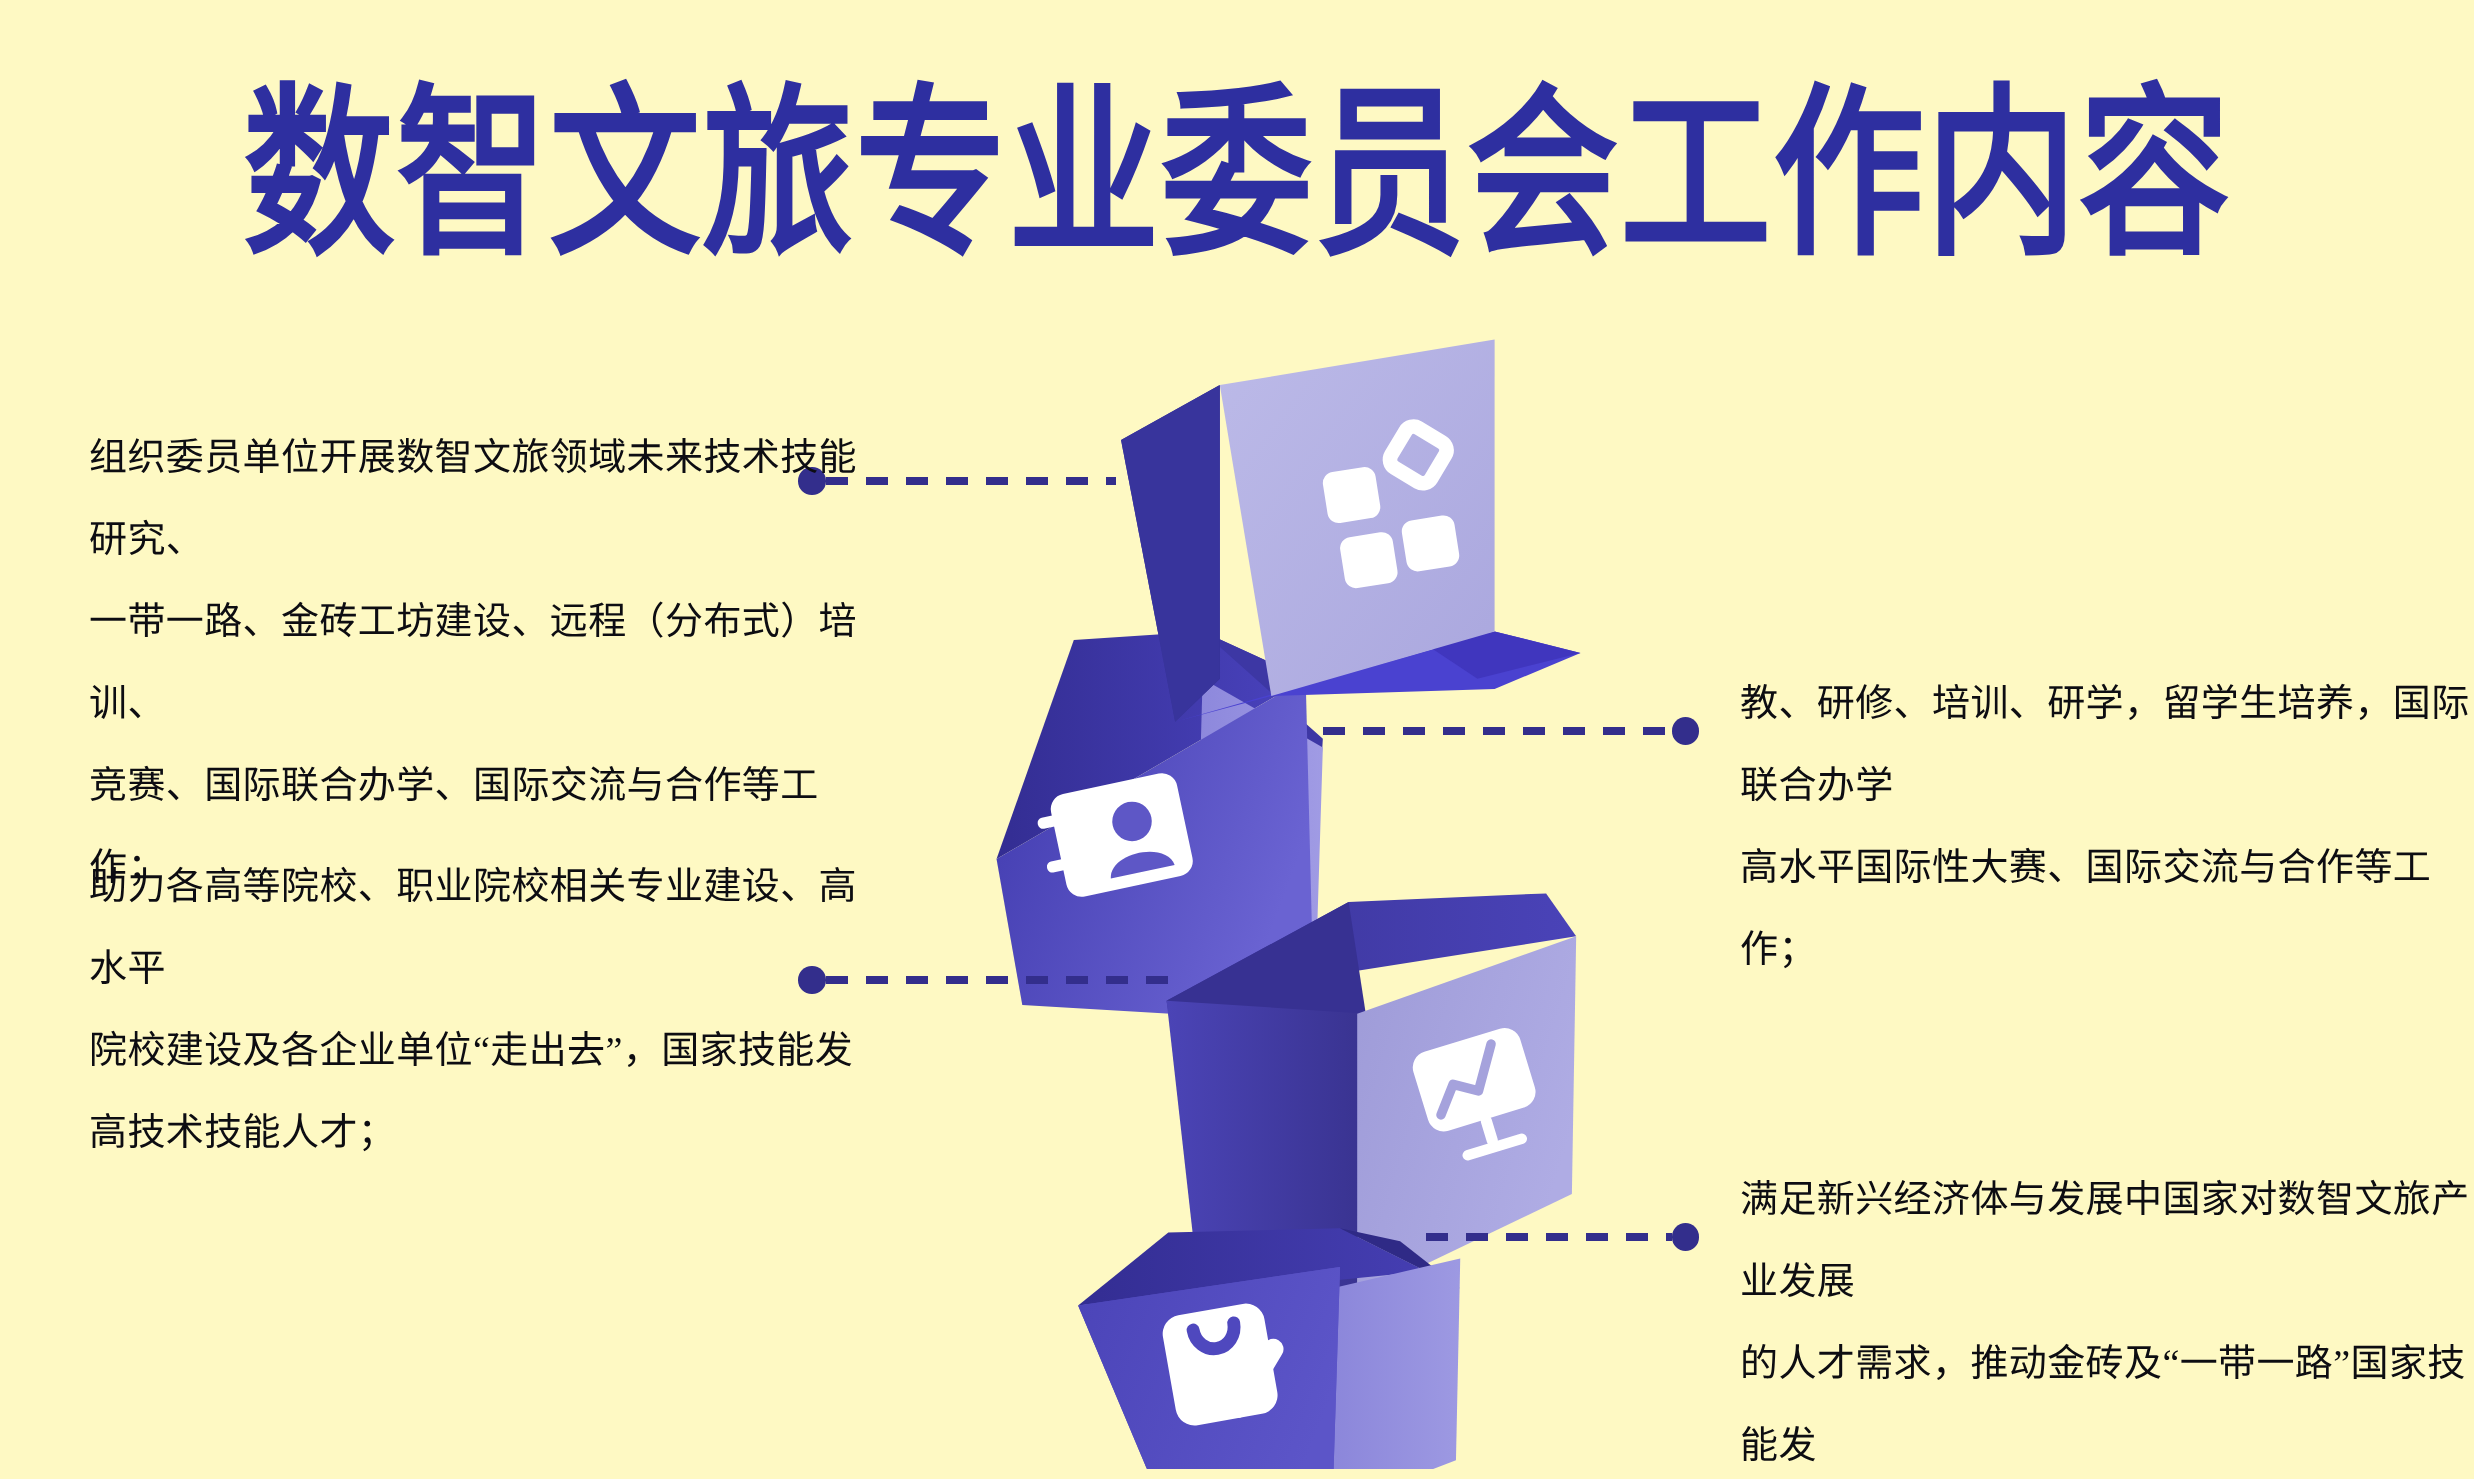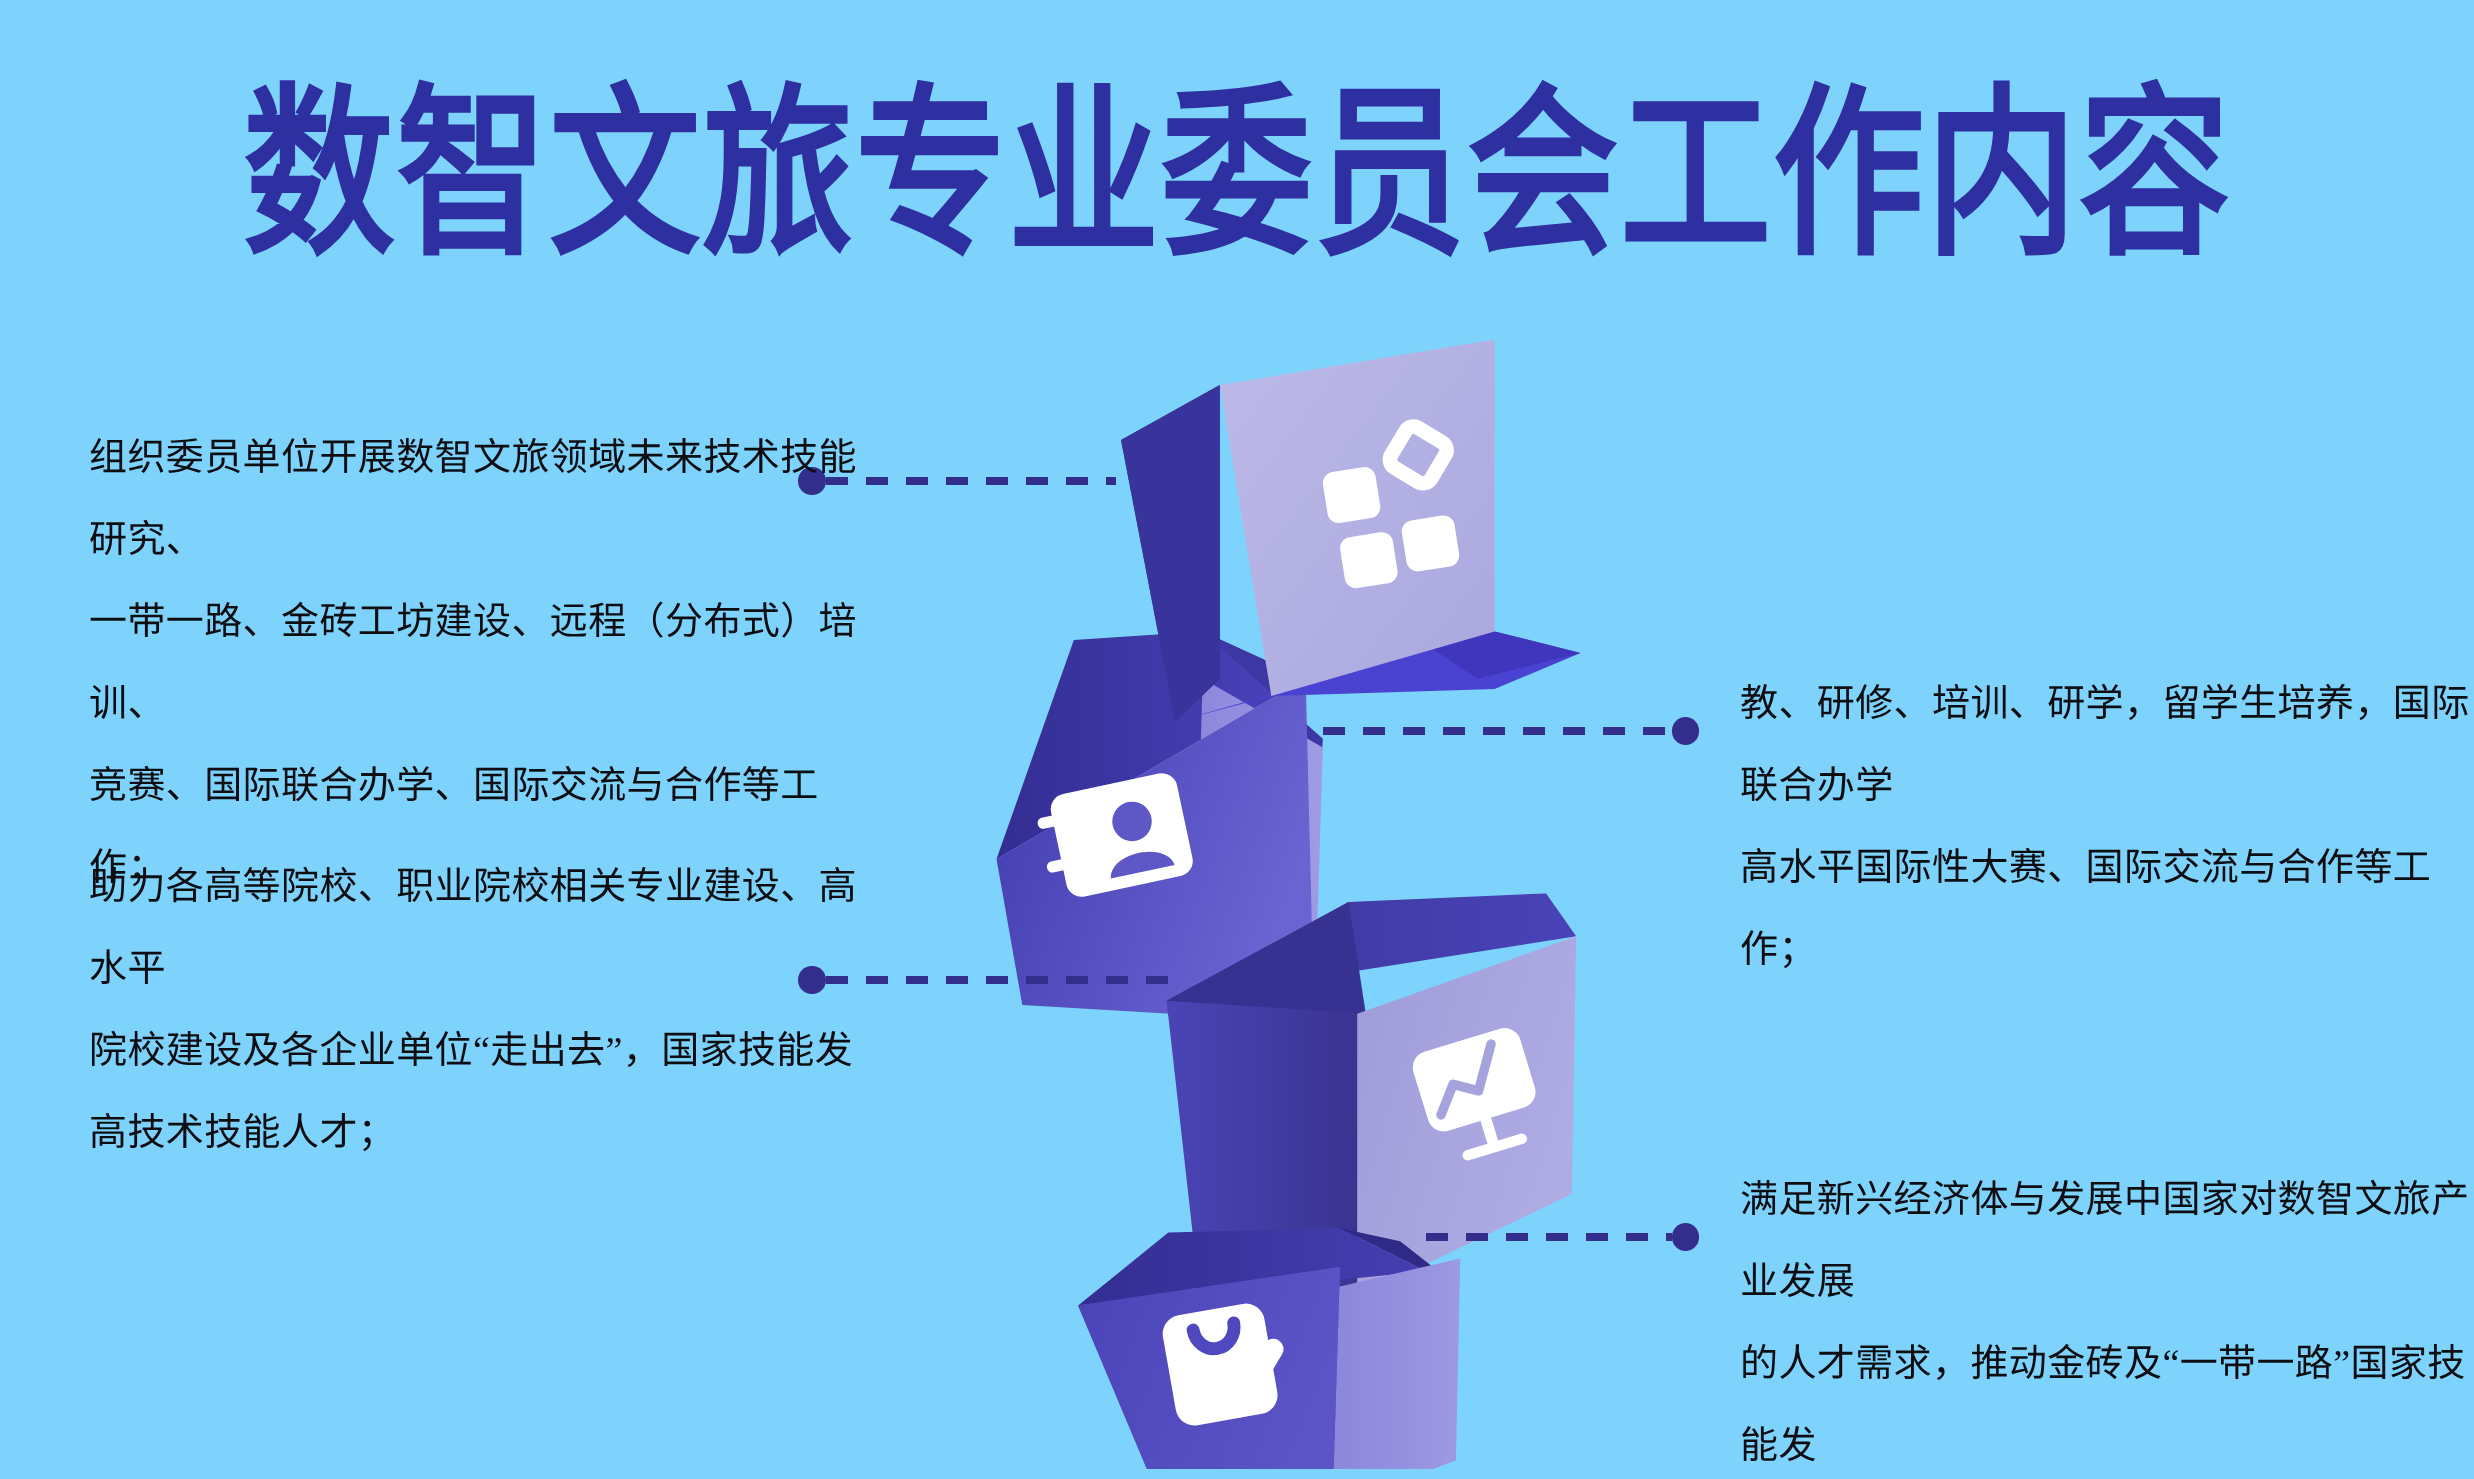--- a/index.html
+++ b/index.html
@@ -8,21 +8,21 @@
     padding: 0;
     background: #ffffff;
   }
   body {
     font-family: "Liberation Serif", "DejaVu Serif", serif;
   }
   #canvas {
     position: relative;
     width: 2475px;
     height: 1480px;
-    background: #7dd3fc;
+    background: #fef9c3;
     overflow: hidden;
   }
 
   
   #page-title {
     position: absolute;
     left: 0;
     top: 82px;
     width: 2475px;
     text-align: center;

